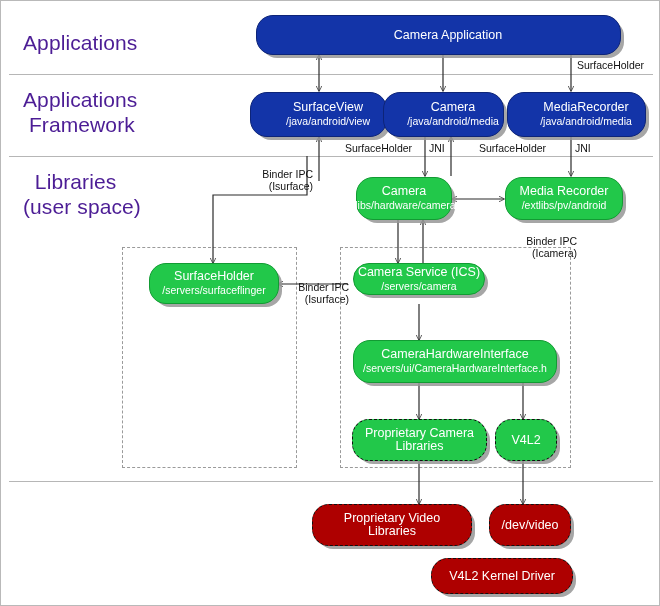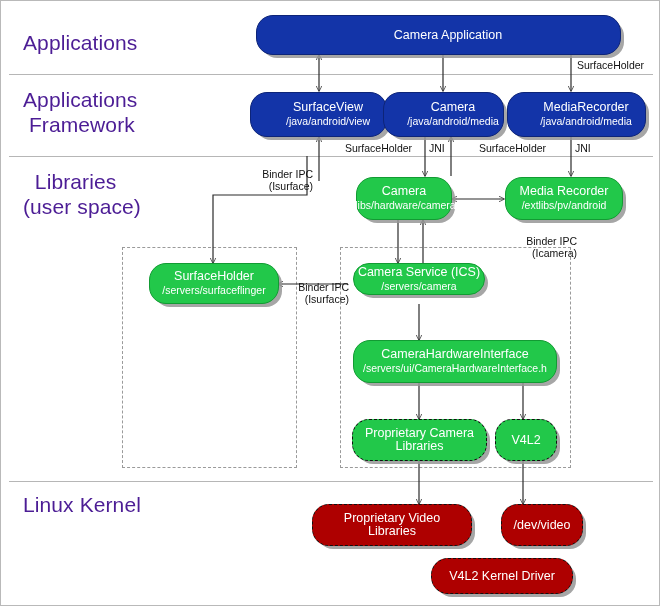--- a/index.html
+++ b/index.html
@@ -45,21 +45,20 @@
 
   <div class="divider" style="left:8px;top:73px;width:644px;"></div>
   <div class="divider" style="left:8px;top:155px;width:644px;"></div>
   <div class="divider" style="left:8px;top:480px;width:644px;"></div>
 
   <div class="layer-label" style="left:22px;top:29px;">Applications</div>
   <div class="layer-label" style="left:22px;top:86px;">Applications
  Framework</div>
   <div class="layer-label" style="left:22px;top:168px;">  Libraries
 (user space)</div>
-  <div class="layer-label" style="left:22px;top:491px;">Linux Kernel</div>
 
   <div class="group-box" style="left:121px;top:246px;width:175px;height:221px;"></div>
   <div class="group-box" style="left:339px;top:246px;width:231px;height:221px;"></div>
 
   <svg id="wires" viewBox="0 0 660 606">
     <defs>
       <marker id="ah" viewBox="0 0 10 10" refX="9" refY="5" markerWidth="5" markerHeight="5" orient="auto-start-reverse">
         <path d="M 0 0 L 10 5 L 0 10 z" fill="#2b2b2b" stroke="none"></path>
       </marker>
     </defs>
@@ -141,21 +140,21 @@
     <span class="t1">Libraries</span>
   </div>
   <div class="node green dash" style="left:494px;top:418px;width:62px;height:42px;">
     <span class="t1">V4L2</span>
   </div>
 
   <div class="node red dash" style="left:311px;top:503px;width:160px;height:42px;">
     <span class="t1">Proprietary Video</span>
     <span class="t1">Libraries</span>
   </div>
-  <div class="node red dash" style="left:500px;top:503px;width:82px;height:42px;">
+  <div class="node red dash" style="left:488px;top:503px;width:82px;height:42px;">
     <span class="t1">/dev/video</span>
   </div>
   <div class="node red dash" style="left:430px;top:557px;width:142px;height:36px;">
     <span class="t1">V4L2 Kernel Driver</span>
   </div>
 
   <div class="edge-label" style="left:576px;top:59px;">SurfaceHolder</div>
 
   <div class="edge-label" style="left:344px;top:142px;">SurfaceHolder</div>
   <div class="edge-label" style="left:428px;top:142px;">JNI</div>

